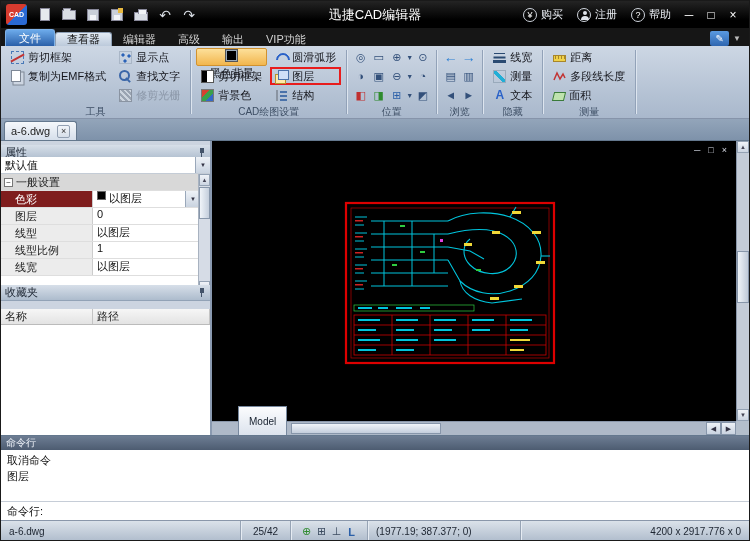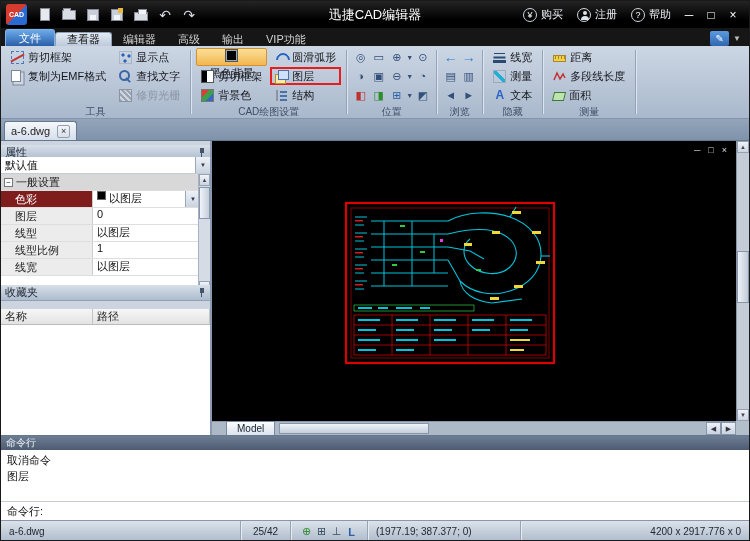--- a/index.html
+++ b/index.html
@@ -128,21 +128,21 @@
   .fav-col { display:flex; align-items:center; padding-left:4px; border-right:1px solid #c4c4c4; background:linear-gradient(#f6f6f6,#e3e3e3); color:#222; }
   .fav-body { position:absolute; left:0; top:184px; right:0; bottom:0; background:#fff; }
 
   
   .draw-area { flex:1; position:relative; background:#000; overflow:hidden; }
   .child-controls { position:absolute; right:22px; top:4px; display:flex; gap:8px; color:#d8dce6; font-size:9px; z-index:3; }
   .cad-svg { position:absolute; left:132px; top:60px; width:212px; height:164px; }
   .v-scroll { position:absolute; right:0; top:0; bottom:14px; width:13px; background:#c4ccd8; border-left:1px solid #8a97aa; }
   .v-thumb { position:absolute; left:0; top:110px; width:100%; height:52px; background:linear-gradient(90deg,#f0f4f9,#c0cad8); border:1px solid #8796aa; }
   .h-strip { position:absolute; left:0; right:13px; bottom:0; height:14px; background:#aeb9c8; border-top:1px solid #8a97aa; display:flex; align-items:flex-end; }
-  .model-tab { height:14px; margin-left:14px; background:linear-gradient(#fbfcfe,#dce3ed); border:1px solid #77889e; border-bottom:none;
+  .model-tab { height:29px; margin-left:26px; background:linear-gradient(#fbfcfe,#dce3ed); border:1px solid #77889e; border-bottom:none;
     font-size:10px; color:#16202e; padding:0 10px; display:flex; align-items:center; }
   .h-track { flex:1; height:13px; position:relative; }
   .h-thumb { position:absolute; left:4px; top:1px; width:150px; height:11px; background:linear-gradient(#f0f4f9,#c4cedc); border:1px solid #8796aa; }
   .h-arrows { display:flex; }
   .h-arrows span { width:15px; height:13px; font-size:7px; color:#334; display:flex; align-items:center; justify-content:center;
     background:linear-gradient(#eef2f7,#c9d3e0); border:1px solid #8796aa; }
   .corner { position:absolute; right:0; bottom:0; width:13px; height:14px; background:#b4bfcc; }
 
   
   .cmd { position:absolute; left:0; top:434px; width:100%; height:85px; background:#fff; border-top:1px solid #64788e; }

